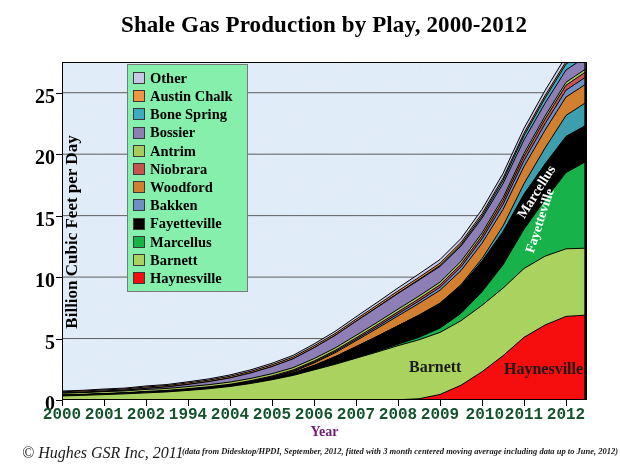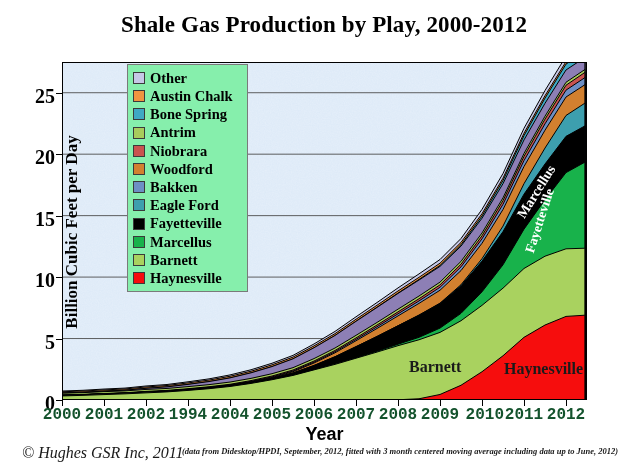--- a/index.html
+++ b/index.html
@@ -83,24 +83,24 @@
   .xtickmark{
     position:absolute;
     top:100%;
     height:6px;width:0;
     border-left:1.4px solid #000;
   }
   .xlabel{
     position:absolute;
     left:48px;top:424px;width:525px;
     text-align:center;
-    font-family:Liberation Sans, sans-serif;
-    font-weight:bold;
-    font-size:18px;
-    color:#000000;
+    font-family:Liberation Serif, serif;
+    font-weight:bold;
+    font-size:14px;
+    color:#701a75;
   }
 
   .legend{
     position:absolute;
     left:113px;top:64px;
     width:121px;
     background:#86efac;
     border:1px solid #7a7a7a;
     padding:4px 5px 4px 5px;
     box-sizing:border-box;
@@ -251,38 +251,38 @@
       </div>
       <div class="legend-item">
         <span class="legend-swatch" style="background: rgb(240, 148, 64);"></span>
         <span class="legend-label">Austin Chalk</span>
       </div>
       <div class="legend-item">
         <span class="legend-swatch" style="background: rgb(63, 169, 196);"></span>
         <span class="legend-label">Bone Spring</span>
       </div>
       <div class="legend-item">
+        <span class="legend-swatch" style="background: rgb(141, 127, 181);"></span>
+        <span class="legend-label">Bossier</span>
+      </div>
+      <div class="legend-item">
         <span class="legend-swatch" style="background: rgb(168, 204, 92);"></span>
         <span class="legend-label">Antrim</span>
       </div>
       <div class="legend-item">
         <span class="legend-swatch" style="background: rgb(201, 83, 79);"></span>
         <span class="legend-label">Niobrara</span>
       </div>
       <div class="legend-item">
         <span class="legend-swatch" style="background: rgb(210, 128, 47);"></span>
         <span class="legend-label">Woodford</span>
       </div>
       <div class="legend-item">
         <span class="legend-swatch" style="background: rgb(109, 143, 196);"></span>
         <span class="legend-label">Bakken</span>
-      </div>
-      <div class="legend-item">
-        <span class="legend-swatch" style="background: rgb(61, 159, 174);"></span>
-        <span class="legend-label">Eagle Ford</span>
       </div>
       <div class="legend-item">
         <span class="legend-swatch" style="background: rgb(0, 0, 0);"></span>
         <span class="legend-label">Fayetteville</span>
       </div>
       <div class="legend-item">
         <span class="legend-swatch" style="background: rgb(24, 178, 75);"></span>
         <span class="legend-label">Marcellus</span>
       </div>
       <div class="legend-item">

